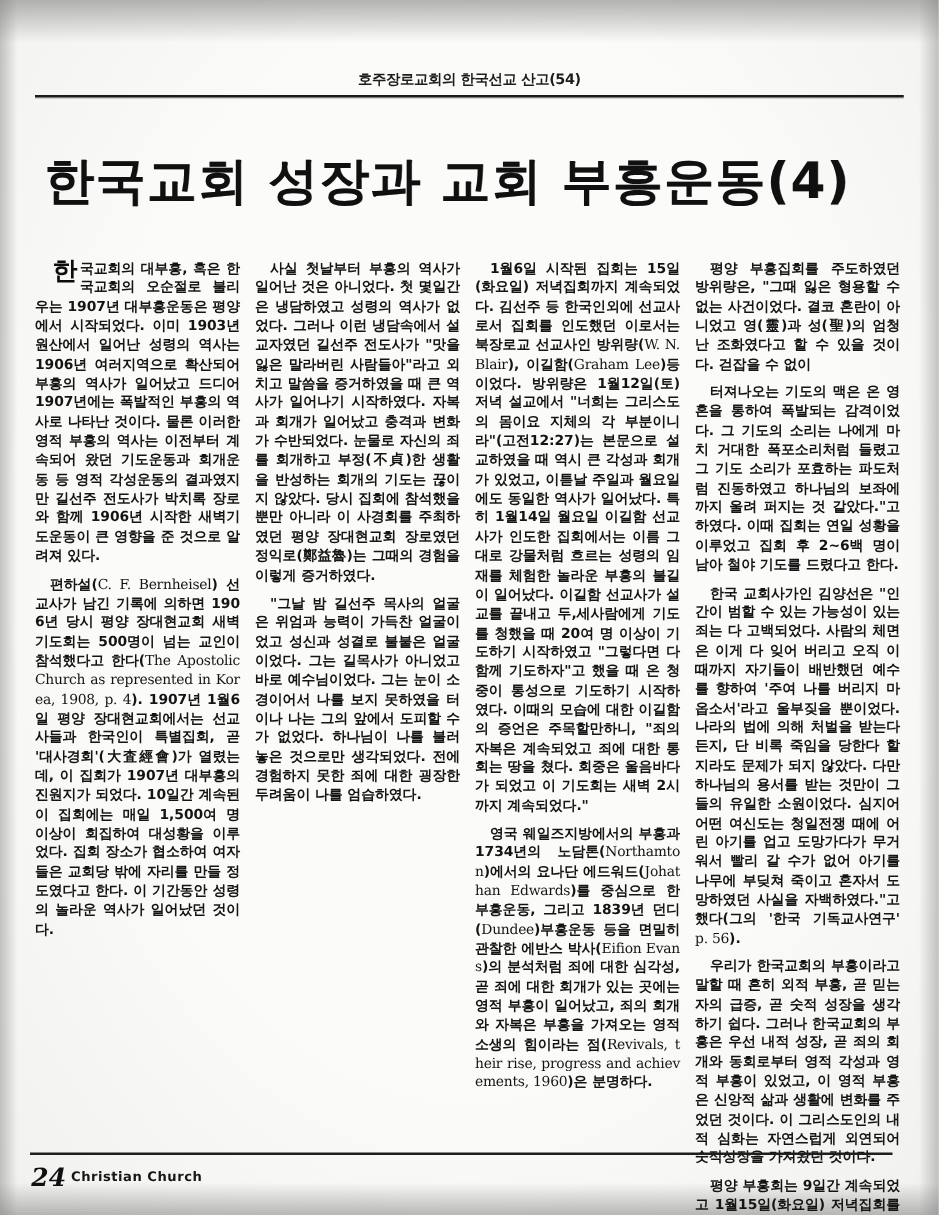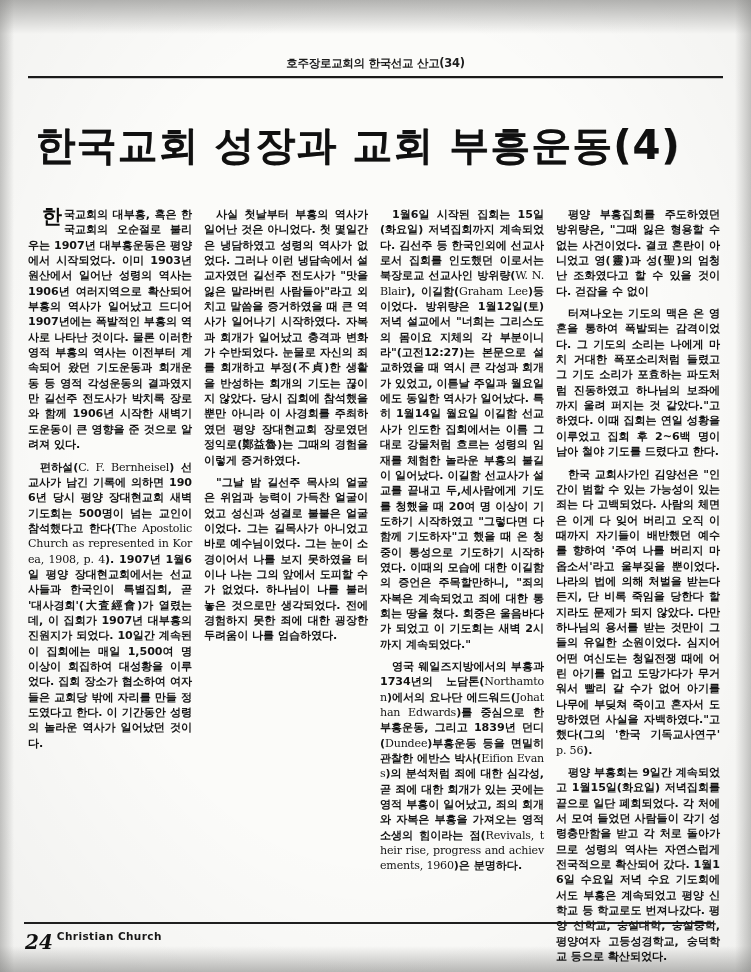--- a/index.html
+++ b/index.html
@@ -174,21 +174,21 @@
     bottom: 48px;
     width: 690px;
     height: 2px;
     background: #1f1f1f;
   }
   .footer {
     position: absolute;
     left: 25px;
     bottom: 18px;
     display: flex;
-    align-items: flex-start;
+    align-items: center;
     gap: 4px;
   }
   .folio {
     font-family: "DejaVu Serif", "Liberation Serif", serif;
     font-style: italic;
     font-weight: 700;
     font-size: 20px;
     color: #101010;
   }
   .pubname {
@@ -203,21 +203,21 @@
 <body>
 
 <div class="page">
 
   <div class="scan-edge-top"></div>
   <div class="scan-edge-bottom"></div>
   <div class="scan-edge-left"></div>
   <div class="scan-edge-right"></div>
 
   <div class="running-header">
-    <span class="rh-text">호주장로교회의 한국선교 산고(34)</span>
+    <span class="rh-text">호주장로교회의 한국선교 산고(54)</span>
   </div>
   <div class="header-rule"></div>
 
   <h1 class="article-title">한국교회 성장과 교회 부흥운동(4)</h1>
 
 
   <div class="columns">
     <div class="col" id="col-1">
         <p class="lead"><span class="dropcap">한</span>국교회의 대부흥, 혹은 한국교회의 오순절로 불리우는 1907년 대부흥운동은 평양에서 시작되었다. 이미 1903년 원산에서 일어난 성령의 역사는 1906년 여러지역으로 확산되어 부흥의 역사가 일어났고 드디어 1907년에는 폭발적인 부흥의 역사로 나타난 것이다. 물론 이러한 영적 부흥의 역사는 이전부터 계속되어 왔던 기도운동과 회개운동 등 영적 각성운동의 결과였지만 길선주 전도사가 박치록 장로와 함께 1906년 시작한 새벽기도운동이 큰 영향을 준 것으로 알려져 있다.</p>
         <p class="indent gap">편하설(<span class="lat">C. F. Bernheisel</span>) 선교사가 남긴 기록에 의하면 1906년 당시 평양 장대현교회 새벽기도회는 500명이 넘는 교인이 참석했다고 한다(<span class="lat">The Apostolic Church as represented in Korea, 1908, p. 4</span>). 1907년 1월6일 평양 장대현교회에서는 선교사들과 한국인이 특별집회, 곧 '대사경회'(大査經會)가 열렸는데, 이 집회가 1907년 대부흥의 진원지가 되었다. 10일간 계속된 이 집회에는 매일 1,500여 명 이상이 회집하여 대성황을 이루었다. 집회 장소가 협소하여 여자들은 교회당 밖에 자리를 만들 정도였다고 한다. 이 기간동안 성령의 놀라운 역사가 일어났던 것이다.</p>
@@ -227,20 +227,21 @@
         <p class="indent gap">"그날 밤 길선주 목사의 얼굴은 위엄과 능력이 가득찬 얼굴이었고 성신과 성결로 불붙은 얼굴이었다. 그는 길목사가 아니었고 바로 예수님이었다. 그는 눈이 소경이어서 나를 보지 못하였을 터이나 나는 그의 앞에서 도피할 수가 없었다. 하나님이 나를 불러 놓은 것으로만 생각되었다. 전에 경험하지 못한 죄에 대한 굉장한 두려움이 나를 엄습하였다.</p>
       </div>
     <div class="col" id="col-3">
         <p class="indent">1월6일 시작된 집회는 15일(화요일) 저녁집회까지 계속되었다. 김선주 등 한국인외에 선교사로서 집회를 인도했던 이로서는 북장로교 선교사인 방위량(<span class="lat">W. N. Blair</span>), 이길함(<span class="lat">Graham Lee</span>)등이었다. 방위량은 1월12일(토) 저녁 설교에서 "너희는 그리스도의 몸이요 지체의 각 부분이니라"(고전12:27)는 본문으로 설교하였을 때 역시 큰 각성과 회개가 있었고, 이튿날 주일과 월요일에도 동일한 역사가 일어났다. 특히 1월14일 월요일 이길함 선교사가 인도한 집회에서는 이름 그대로 강물처럼 흐르는 성령의 임재를 체험한 놀라운 부흥의 불길이 일어났다. 이길함 선교사가 설교를 끝내고 두,세사람에게 기도를 청했을 때 20여 명 이상이 기도하기 시작하였고 "그렇다면 다 함께 기도하자"고 했을 때 온 청중이 통성으로 기도하기 시작하였다. 이때의 모습에 대한 이길함의 증언은 주목할만하니, "죄의 자복은 계속되었고 죄에 대한 통회는 땅을 쳤다. 회중은 울음바다가 되었고 이 기도회는 새벽 2시까지 계속되었다."</p>
         <p class="indent gap">영국 웨일즈지방에서의 부흥과 1734년의 노담톤(<span class="lat">Northamton</span>)에서의 요나단 에드워드(<span class="lat">Johathan Edwards</span>)를 중심으로 한 부흥운동, 그리고 1839년 던디(<span class="lat">Dundee</span>)부흥운동 등을 면밀히 관찰한 에반스 박사(<span class="lat">Eifion Evans</span>)의 분석처럼 죄에 대한 심각성, 곧 죄에 대한 회개가 있는 곳에는 영적 부흥이 일어났고, 죄의 회개와 자복은 부흥을 가져오는 영적 소생의 힘이라는 점(<span class="lat">Revivals, their rise, progress and achievements, 1960</span>)은 분명하다.</p>
       </div>
     <div class="col" id="col-4">
         <p class="indent">평양 부흥집회를 주도하였던 방위량은, "그때 잃은 형용할 수 없는 사건이었다. 결코 혼란이 아니었고 영(靈)과 성(聖)의 엄청난 조화였다고 할 수 있을 것이다. 걷잡을 수 없이</p>
         <p class="indent gap">터져나오는 기도의 맥은 온 영혼을 통하여 폭발되는 감격이었다. 그 기도의 소리는 나에게 마치 거대한 폭포소리처럼 들렸고 그 기도 소리가 포효하는 파도처럼 진동하였고 하나님의 보좌에까지 울려 퍼지는 것 같았다."고 하였다. 이때 집회는 연일 성황을 이루었고 집회 후 2~6백 명이 남아 철야 기도를 드렸다고 한다.</p>
         <p class="indent gap">한국 교회사가인 김양선은 "인간이 범할 수 있는 가능성이 있는 죄는 다 고백되었다. 사람의 체면은 이게 다 잊어 버리고 오직 이때까지 자기들이 배반했던 예수를 향하여 '주여 나를 버리지 마옵소서'라고 울부짖을 뿐이었다. 나라의 법에 의해 처벌을 받는다든지, 단 비록 죽임을 당한다 할지라도 문제가 되지 않았다. 다만 하나님의 용서를 받는 것만이 그들의 유일한 소원이었다. 심지어 어떤 여신도는 청일전쟁 때에 어린 아기를 업고 도망가다가 무거워서 빨리 갈 수가 없어 아기를 나무에 부딪쳐 죽이고 혼자서 도망하였던 사실을 자백하였다."고 했다(그의 '한국 기독교사연구' <span class="lat">p. 56</span>).</p>
+        <p class="indent gap">우리가 한국교회의 부흥이라고 말할 때 흔히 외적 부흥, 곧 믿는 자의 급증, 곧 숫적 성장을 생각하기 쉽다. 그러나 한국교회의 부흥은 우선 내적 성장, 곧 죄의 회개와 동회로부터 영적 각성과 영적 부흥이 있었고, 이 영적 부흥은 신앙적 삶과 생활에 변화를 주었던 것이다. 이 그리스도인의 내적 심화는 자연스럽게 외연되어 숫적성장을 가져왔던 것이다.</p>
         <p class="indent gap">평양 부흥회는 9일간 계속되었고 1월15일(화요일) 저녁집회를 끝으로 일단 폐회되었다. 각 처에서 모여 들었던 사람들이 각기 성령충만함을 받고 각 처로 돌아가므로 성령의 역사는 자연스럽게 전국적으로 확산되어 갔다. 1월16일 수요일 저녁 수요 기도회에서도 부흥은 계속되었고 평양 신학교 등 학교로도 번져나갔다. 평양 신학교, 숭실대학, 숭실중학, 평양여자 고등성경학교, 숭덕학교 등으로 확산되었다.</p>
       </div>
   </div>
 
   <div class="footer-rule"></div>
   <div class="footer">
     <span class="folio">24</span>
     <span class="pubname">Christian Church</span>
   </div>
 

